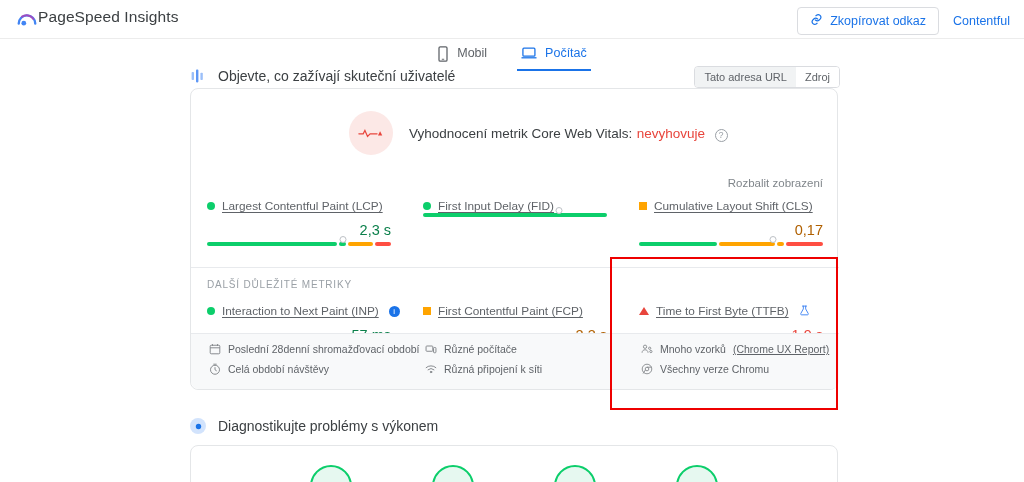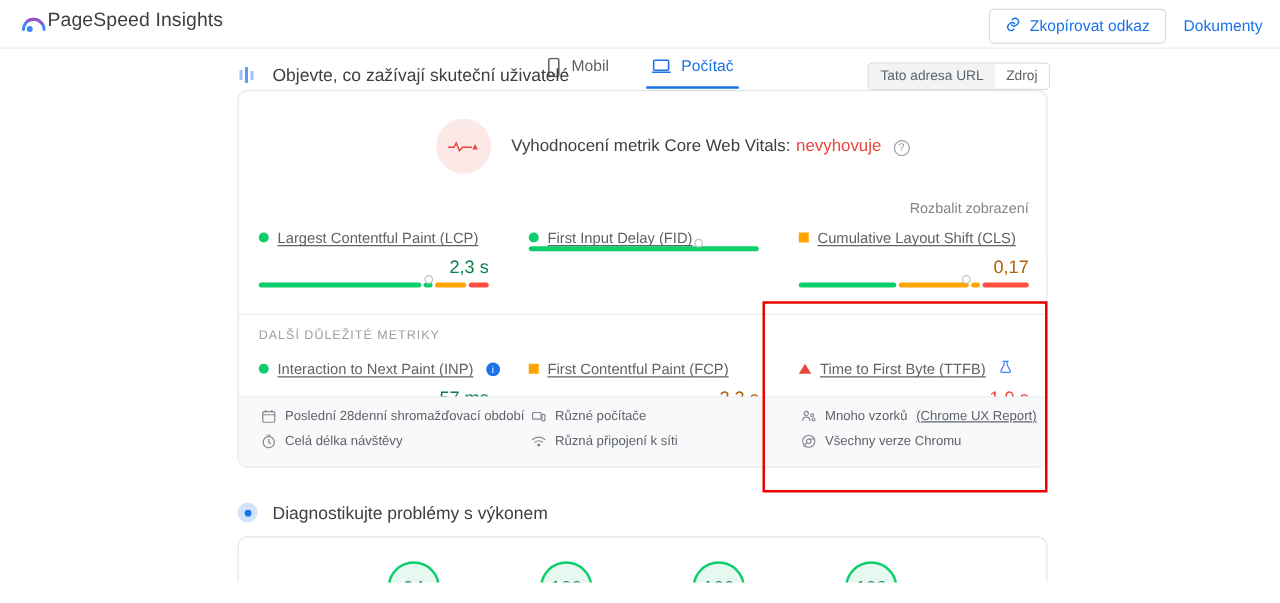--- a/index.html
+++ b/index.html
@@ -45,21 +45,21 @@
     padding: 6px 4px 8px 4px; position: relative;
   }
   .device-tab.active { color: #1a73e8; }
   .device-tab.active::after {
     content: ""; position: absolute; left: 0; right: 0; bottom: 0;
     height: 2px; background: #1a73e8;
   }
 
   
   #content {
-    position: absolute; top: 44px; left: 0; width: 1024px; height: 422px;
+    position: absolute; top: 60px; left: 0; width: 1024px; height: 422px;
     overflow: hidden;
   }
 
   
   #field-data-heading {
     position: absolute; top: 4px; left: 190px; width: 650px; height: 24px;
     display: flex; align-items: center; gap: 12px;
   }
   #field-data-heading .hicon { width: 16px; height: 16px; opacity: .85; }
   #field-data-heading .htext { font-size: 14px; color: #3c4043; }
@@ -215,21 +215,21 @@
   <div id="header-actions">
     <button id="copy-link-btn">
       <span>
         <svg width="13" height="13" viewBox="0 0 24 24" fill="none" stroke="#1a73e8" stroke-width="2.2" stroke-linecap="round">
           <path d="M10 13a5 5 0 0 0 7 0l2-2a5 5 0 0 0-7-7l-1 1"></path>
           <path d="M14 11a5 5 0 0 0-7 0l-2 2a5 5 0 0 0 7 7l1-1"></path>
         </svg>
       </span>
       <span>Zkopírovat odkaz</span>
     </button>
-    <a id="docs-link">Dokumenty</a>
+    <a id="docs-link">Contentful</a>
   </div>
 </div>
 
 <div id="device-tabs">
   <div class="device-tab">
     <span>
       <svg width="12" height="16" viewBox="0 0 14 20" fill="none" stroke="#5f6368" stroke-width="1.6">
         <rect x="2" y="1" width="10" height="18" rx="1.6"></rect>
         <line x1="5.5" y1="16.6" x2="8.5" y2="16.6" stroke-width="1.2"></line>
       </svg>
@@ -398,21 +398,21 @@
           <span>Poslední 28denní shromažďovací období</span>
         </div>
         <div class="meta-row">
           <span class="mi">
             <svg width="12" height="12" viewBox="0 0 16 16" fill="none" stroke="#5f6368" stroke-width="1.3">
               <circle cx="8" cy="9" r="6"></circle>
                 <path d="M8 5.6V9l2.3 1.6"></path>
                 <line x1="5.8" y1="1.6" x2="10.2" y2="1.6"></line>
             </svg>
           </span>
-          <span>Celá délka návštěvy</span>
+          <span>Celá období návštěvy</span>
         </div>
       </div>
 
       <div class="meta-col">
         <div class="meta-row">
           <span class="mi">
             <svg width="12" height="12" viewBox="0 0 16 16" fill="none" stroke="#5f6368" stroke-width="1.3">
               <rect x="1.4" y="4" width="9" height="7" rx="1"></rect>
                 <rect x="11.4" y="6" width="3.2" height="7" rx="1"></rect>
             </svg>

